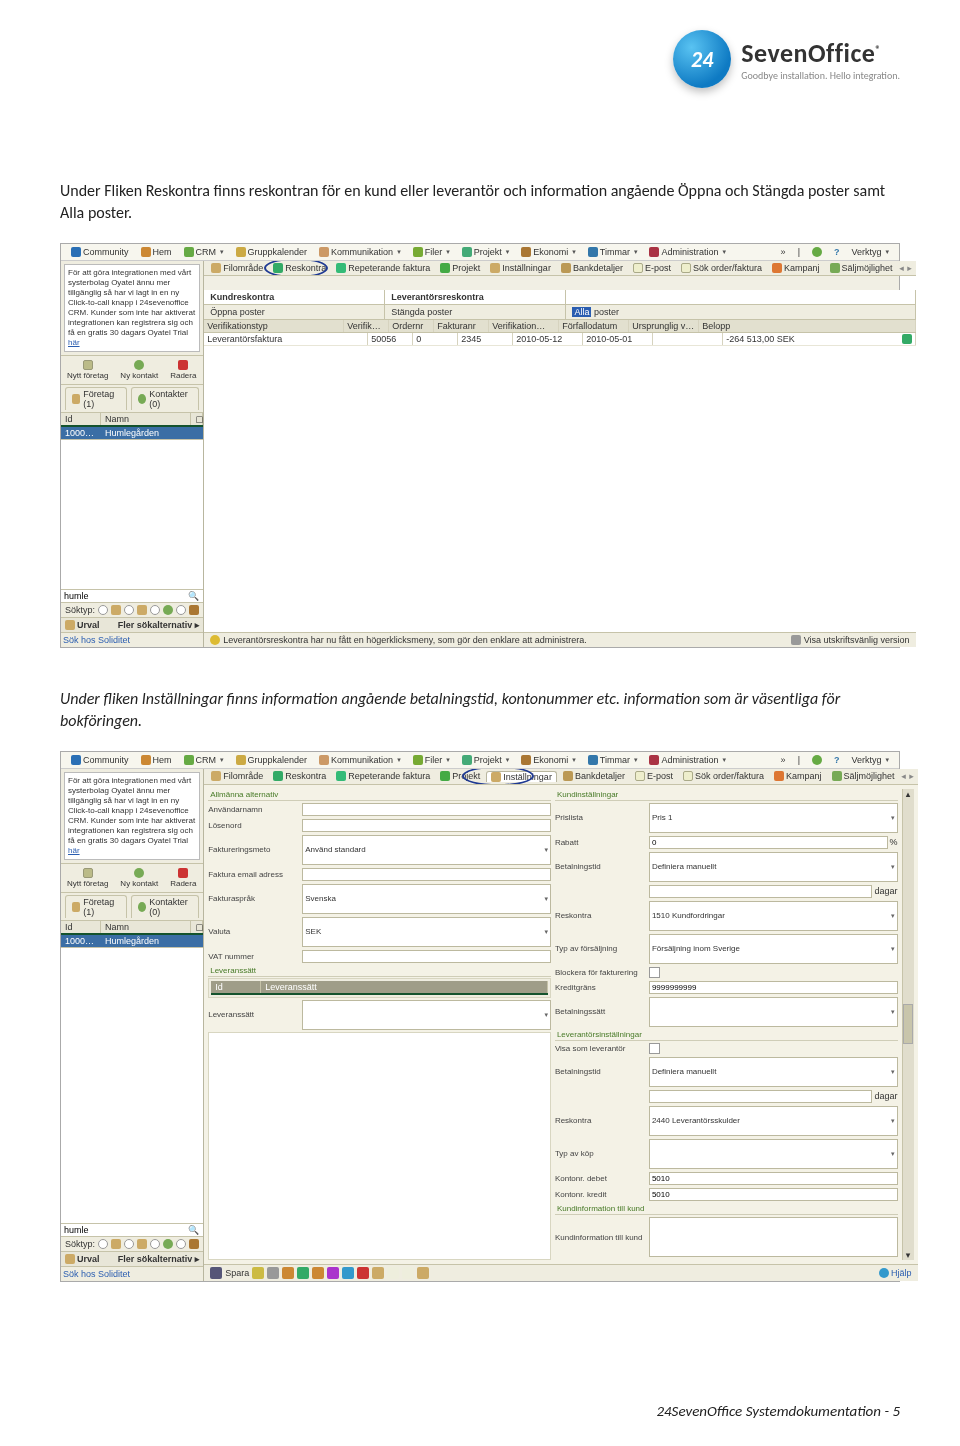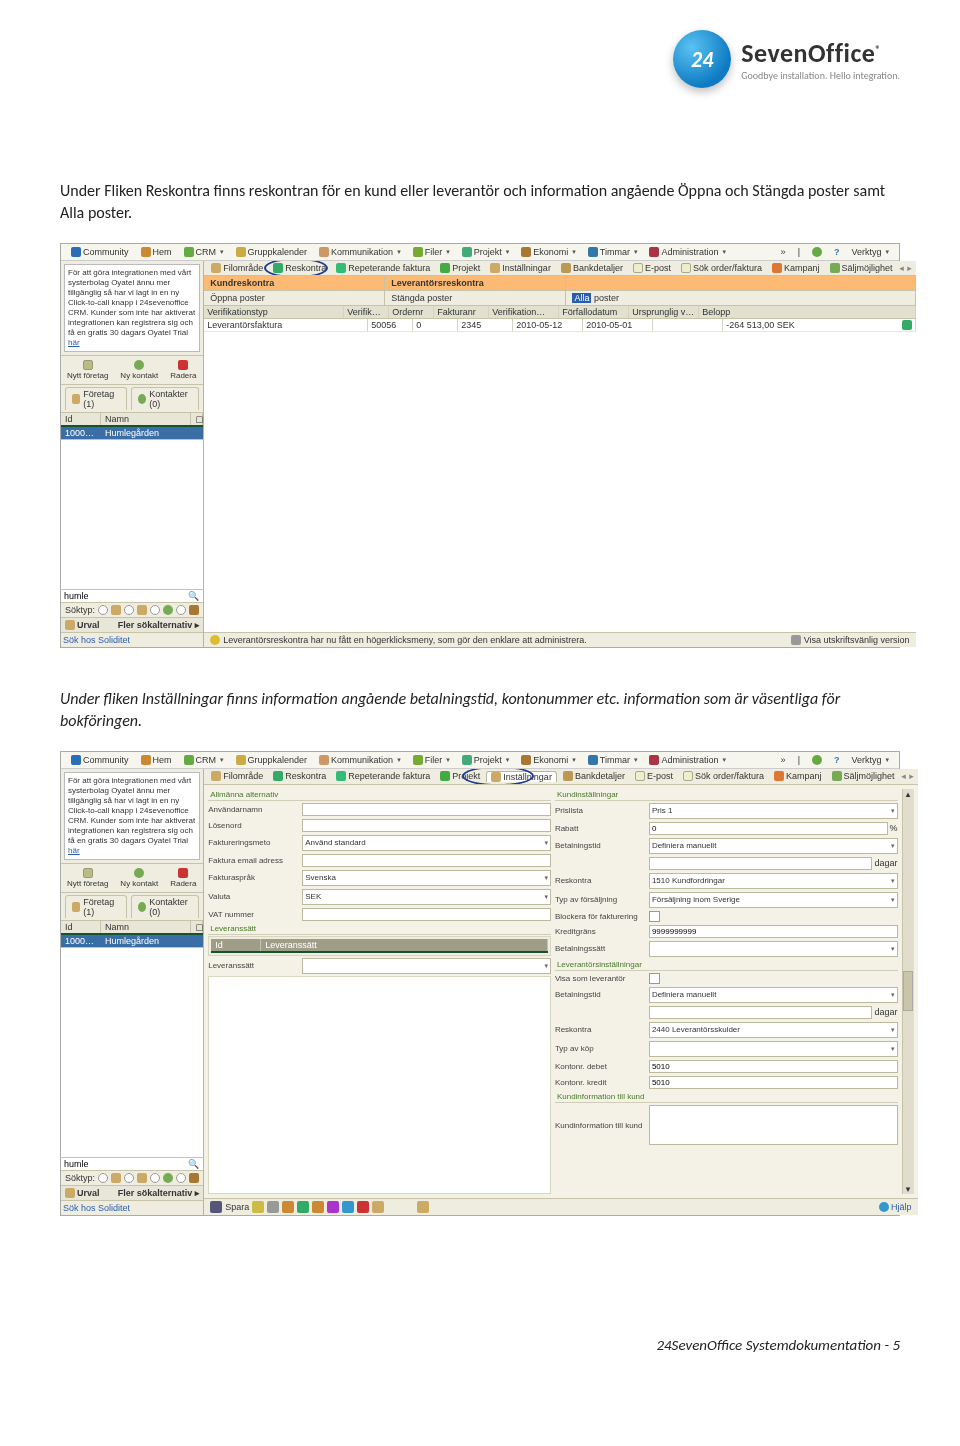--- a/index.html
+++ b/index.html
@@ -51,40 +51,40 @@
 
   
   .rightcol { flex: 1; display: flex; flex-direction: column; }
   .subtabs { display: flex; flex-wrap: nowrap; background: #efede0; border-bottom: 1px solid #c6c3a9; padding: 2px 3px; gap: 2px; overflow: hidden; }
   .subtabs .st { display: flex; align-items: center; gap: 2px; padding: 0 4px; white-space: nowrap; cursor: pointer; }
   .subtabs .st.active { background: #fff; border: 1px solid #b8b69f; border-bottom: none; border-radius: 3px 3px 0 0; }
   .subtabs .handle { width: 6px; text-align: center; color: #888; }
   .circle { position: absolute; border: 2px solid #1f3a93; border-radius: 50%; }
 
   
-  .kund-row { display: flex; background: #fdba74; }
+  .kund-row { display: flex; background: #ffffff; margin-top: 14px; }
   .kund-row .cell { flex: 1; padding: 2px 6px; border-right: 1px solid #c6c3a9; font-weight: bold; }
   .kund-row2 { display: flex; background: #efede0; border-top: 1px solid #c6c3a9; border-bottom: 1px solid #c6c3a9; }
   .kund-row2 .cell { flex: 1; padding: 2px 6px; border-right: 1px solid #c6c3a9; }
   .alla-badge { background: #2a5db0; color: #fff; padding: 0 2px; }
   .thead { display: flex; background: #e2e0cf; border-bottom: 1px solid #c6c3a9; }
   .thead div, .trow div { padding: 1px 3px; border-right: 1px solid #d6d3bf; white-space: nowrap; overflow: hidden; }
   .trow { display: flex; background: #fff; border-bottom: 1px solid #e8e6d7; }
   .rightblank { flex: 1; background: #fff; min-height: 210px; }
   .statusbar { display: flex; align-items: center; justify-content: space-between; background: #efede0; border-top: 1px solid #c6c3a9; padding: 2px 6px; }
 
   
   .form-area { flex: 1; display: flex; background: #f4f2e6; padding: 4px; gap: 4px; }
   .form-col { flex: 1; display: flex; flex-direction: column; gap: 1px; }
   .fs-title { color: #477a27; font-size: 8px; border-bottom: 1px solid #cfcdb7; padding: 1px 2px; }
   .frow { display: flex; align-items: center; gap: 4px; padding: 1px 0; }
   .frow .flabel { width: 90px; font-size: 8px; color: #444; }
   .frow .fval { flex: 1; }
   .frow input[type=text] { width: 100%; font-size: 8px; border: 1px solid #bcb99f; background: #fff; padding: 0 2px; height: 13px; }
-  .frow .sel { width: 100%; font-size: 8px; border: 1px solid #bcb99f; background: #fff; padding: 0 2px; height: 16px; display: flex; align-items: center; justify-content: space-between; }
+  .frow .sel { width: 100%; font-size: 8px; border: 1px solid #bcb99f; background: #fff; padding: 0 2px; height: 30px; display: flex; align-items: center; justify-content: space-between; }
   .frow .sel::after { content: "▾"; color: #666; font-size: 7px; margin-left: 3px; }
   .frow .chk { width: 11px; height: 11px; border: 1px solid #999; background: #fff; }
   .frow textarea { width: 100%; height: 40px; font-size: 8px; border: 1px solid #bcb99f; resize: none; }
   .subf { display: flex; flex-direction: column; border: 1px solid #d8d6c1; padding: 2px; background: #efede0; }
   .dagar { display: flex; gap: 3px; align-items: center; }
   .dagar input { width: 40px; }
   .pctrow { display: flex; gap: 2px; align-items: center; }
   .pctrow input { width: 50px; }
   .bottombar { display: flex; align-items: center; justify-content: space-between; background: #efede0; border-top: 1px solid #c6c3a9; padding: 2px 6px; }
   .tb-icons { display: flex; gap: 3px; align-items: center; }

